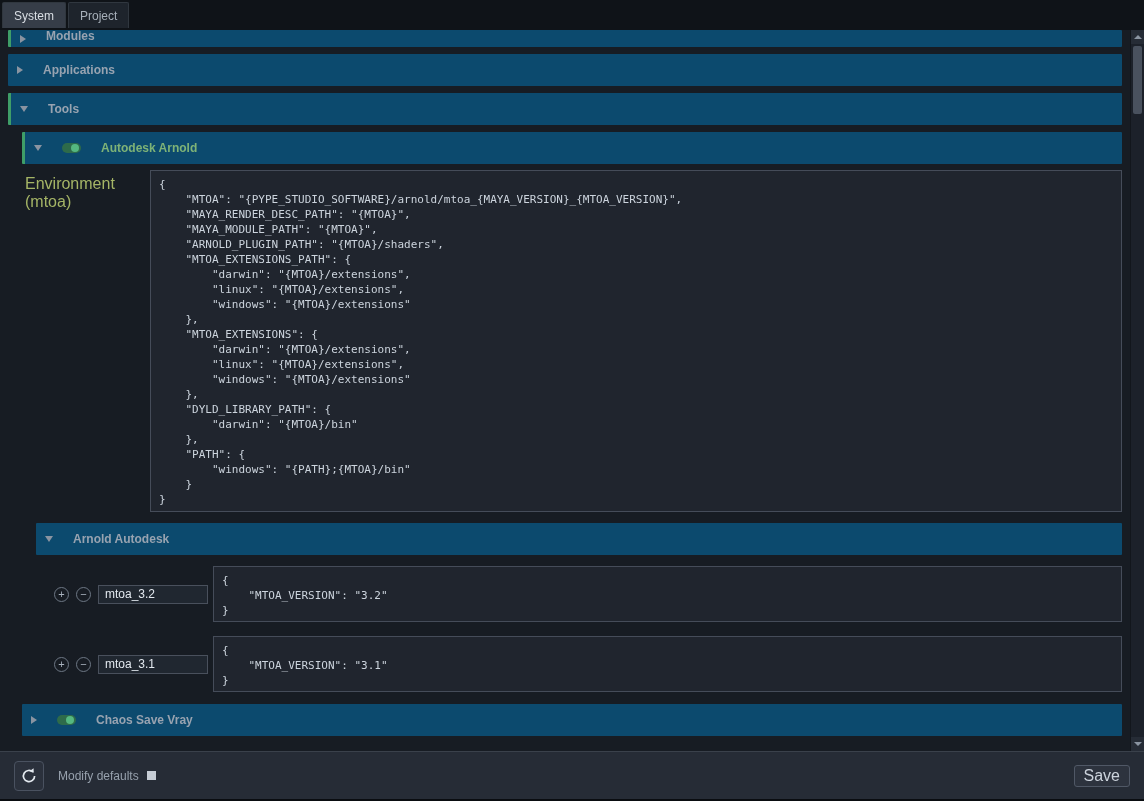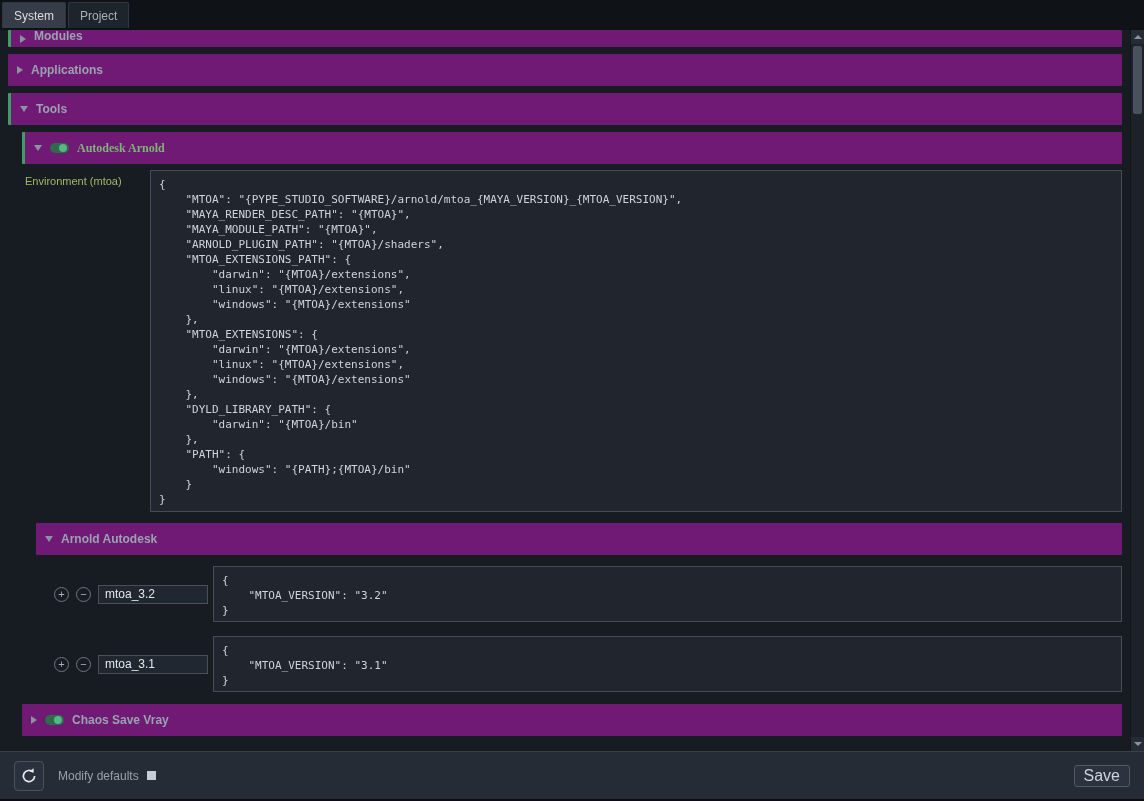--- a/index.html
+++ b/index.html
@@ -12,41 +12,41 @@
   .tabbar { height:30px; min-height:30px; background:#0f1318; display:flex; align-items:center; padding-left:2px; }
   .tab { height:26px; display:flex; align-items:center; padding:0 11px; font-size:12px; color:#a7b0ba;
          background:#1e242c; border:1px solid #30373f; border-bottom:none; border-radius:2px 2px 0 0; margin-right:2px; cursor:default; }
   .tab.active { background:#363d48; color:#d9dee4; }
 
   
   .content { flex:1; min-height:0; display:flex; }
   .scroll-area { flex:1; padding:0 8px; overflow:hidden; }
 
   .section { margin-bottom:7px; }
-  .section-header { height:32px; background:#701a75; display:flex; align-items:center; padding:0 9px; gap:8px; border-radius:1px; }
+  .section-header { height:32px; background:#0c4a6e; display:flex; align-items:center; padding:0 9px; gap:20px; border-radius:1px; }
   .section-header.clipped { height:17px; align-items:flex-end; padding-bottom:4px; }
   .hdr-green { border-left:3px solid #3f9e68; }
   .section-label { font-size:12px; font-weight:bold; color:#98a3b0; }
-  .label-green { color:#7eb377;font-family:Liberation Serif, serif; }
+  .label-green { color:#7eb377; }
   .label-olive { color:#a5b566; }
 
   .arr { width:0; height:0; flex:none; }
   .arr.right { border-left:6px solid #8a94a1; border-top:4px solid transparent; border-bottom:4px solid transparent; }
   .arr.down  { border-top:6px solid #8a94a1; border-left:4px solid transparent; border-right:4px solid transparent; }
 
   .toggle { width:19px; height:10px; border-radius:5px; background:#2e6b4a; position:relative; display:inline-block; flex:none; }
   .toggle::after { content:""; position:absolute; top:1px; right:2px; width:8px; height:8px; border-radius:50%; background:#55b880; }
 
   .tools-body { padding:7px 0 6px 0; }
   .subsection { margin-left:14px; margin-bottom:0; }
   .subsection + .subsection { margin-top:10px; }
 
   .arnold-body { padding-top:6px; }
   .env-row { display:flex; align-items:flex-start; margin-bottom:11px; }
-  .env-label { width:128px; min-width:128px; padding:5px 4px 0 3px; font-size:11px; }
+  .env-label { width:128px; min-width:128px; padding:5px 4px 0 3px; font-size:16px; }
 
   textarea.json-edit { background:#20252e; border:1px solid #454c59; color:#ccd4dd;
         font-family:"DejaVu Sans Mono",monospace; font-size:11px; line-height:15px;
         padding:6px 8px; resize:none; overflow:hidden; white-space:pre; width:100%; display:block; }
   .env-edit { height:342px; flex:1; }
 
   .versions { margin-top:0; }
   .versions-body { padding-top:0; }
   .version-row { display:flex; align-items:center; min-height:60px; margin-top:9px; padding-left:18px; }
   .version-row + .version-row { margin-top:10px; }

